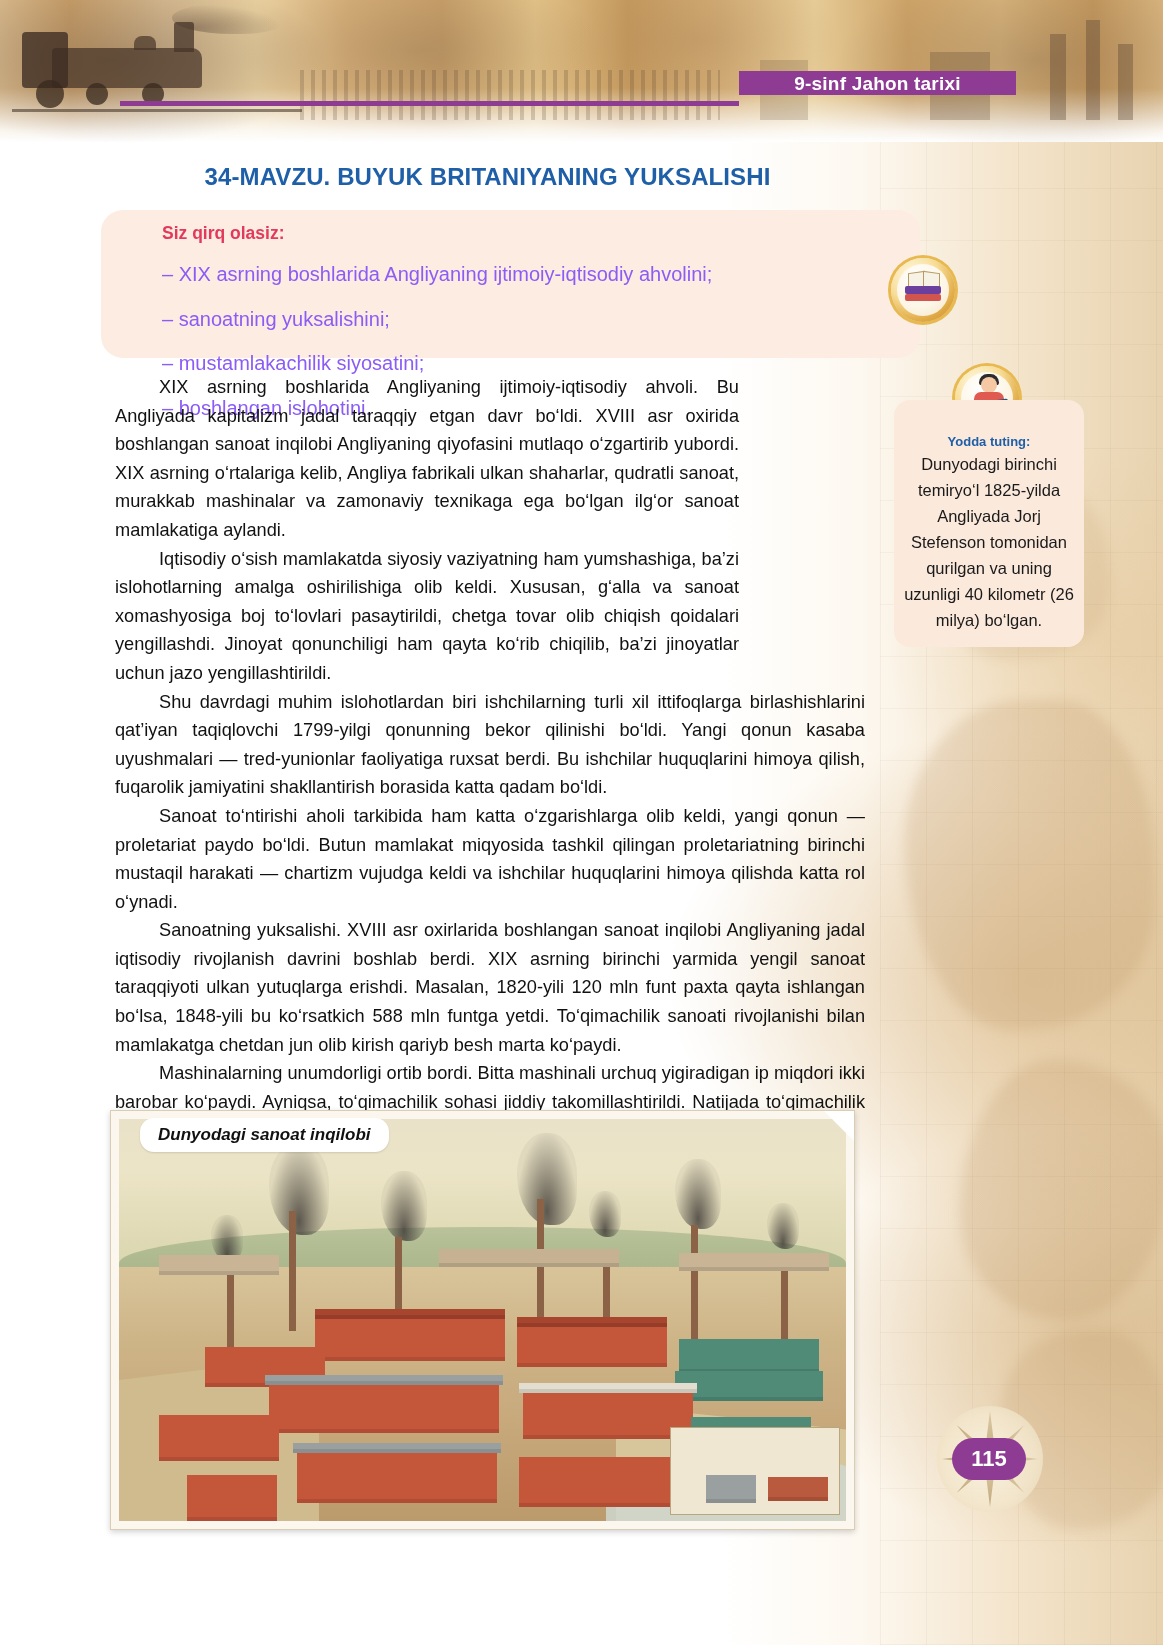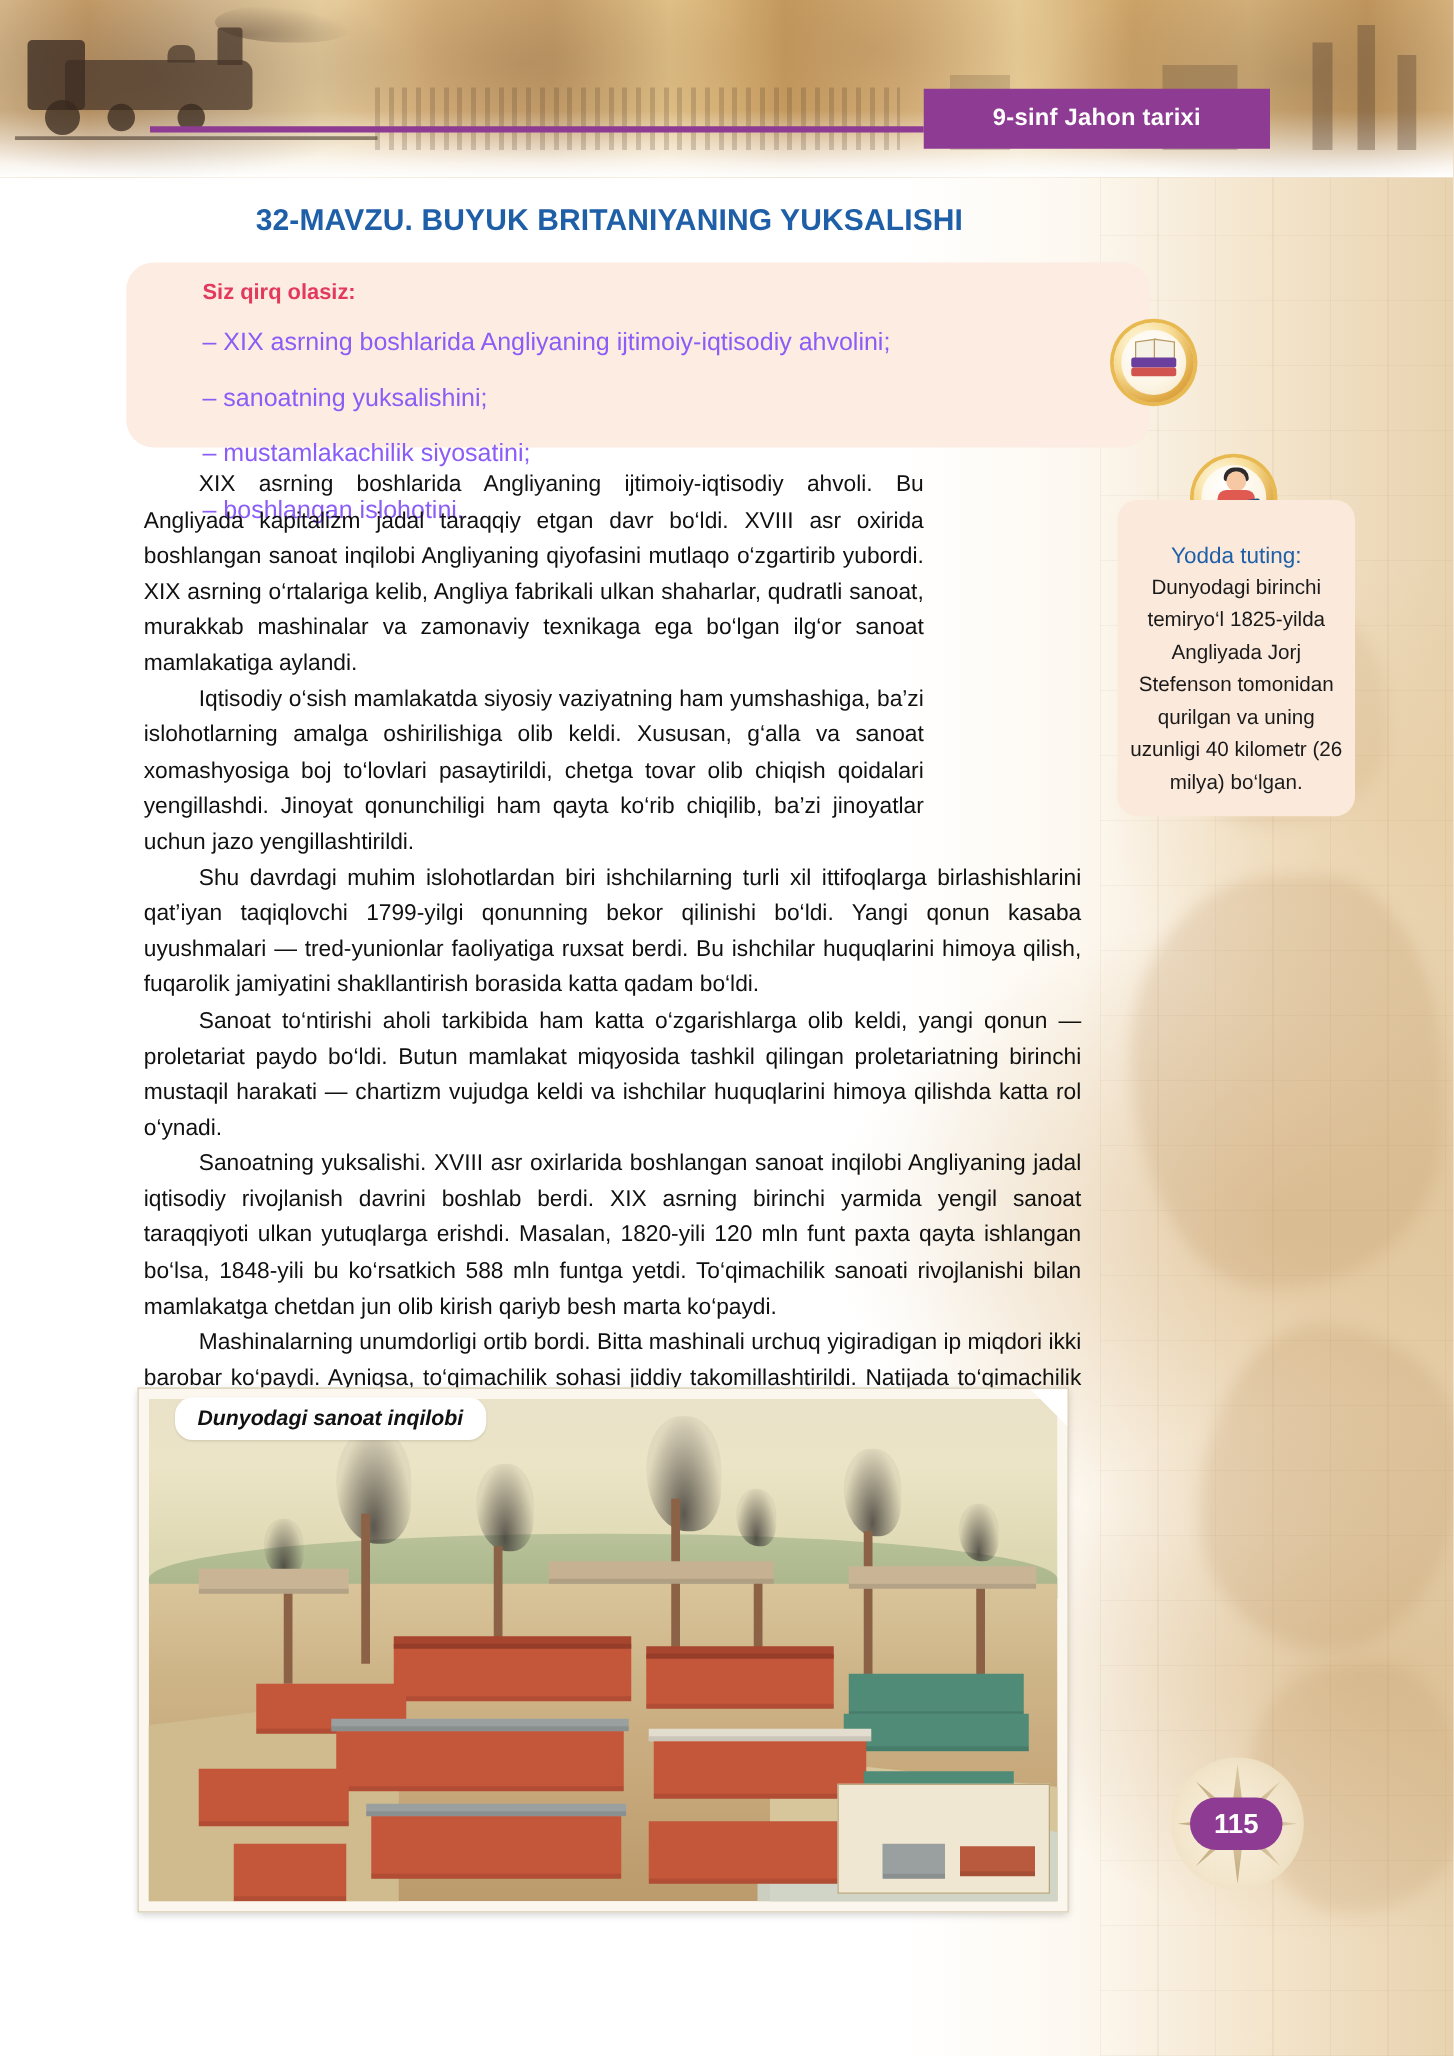--- a/index.html
+++ b/index.html
@@ -93,23 +93,23 @@
   .f3 { left: 1118px; top: 44px; width: 15px; height: 76px; }
   .f4 { left: 930px;  top: 52px; width: 60px; height: 68px; background: rgba(90,68,50,0.28); }
   .f5 { left: 760px;  top: 60px; width: 48px; height: 60px; background: rgba(100,76,55,0.22); }
   .crowd { position:absolute; left: 300px; top: 70px; width: 420px; height: 50px;
            background: repeating-linear-gradient(90deg, rgba(85,62,45,0.22) 0 4px, rgba(85,62,45,0) 4px 11px); }
 
   
   .grade-tab {
     position: absolute;
     left: 739px; top: 71px;
-    width: 277px; height: 48px;
+    width: 277px; height: 24px;
     background: #8e3c93;
-    display: flex; align-items: center; justify-content: center;
+    display: flex; align-items: flex-end; justify-content: center;
   }
   .grade-tab span {
     color: #ffffff;
     font-size: 19px;
     font-weight: bold;
     letter-spacing: 0.2px;
   }
   .grade-underline {
     position: absolute;
     left: 120px; top: 101px;
@@ -192,22 +192,22 @@
     left: 894px; top: 400px;
     width: 190px;
     background: #fbe9dc;
     border-radius: 16px;
     padding: 34px 10px 14px 10px;
     box-sizing: border-box;
     text-align: center;
   }
   .remember-title {
     color: #1e5fa8;
-    font-size: 18px;
-    font-weight: normal;
+    font-size: 13px;
+    font-weight: bold;
     margin-bottom: 2px;
   }
   .remember-text {
     font-size: 16.5px;
     color: #1a1a1a;
     line-height: 26px;
   }
 
   
   .body-col {
@@ -360,21 +360,21 @@
     <div class="fact f1"></div>
     <div class="fact f2"></div>
     <div class="fact f3"></div>
   </div>
 
   <div class="grade-underline"></div>
   <div class="grade-tab">
     <span>9-sinf Jahon tarixi</span>
   </div>
 
-  <div class="lesson-title">32-MAVZU. BUYUK BRITANIYANING YUKSALISHI</div>
+  <div class="lesson-title">34-MAVZU. BUYUK BRITANIYANING YUKSALISHI</div>
 
   <div class="know-box">
     <div class="know-title">Siz qirq olasiz:</div>
     <ul class="know-list">
       <li>– XIX asrning boshlarida Angliyaning ijtimoiy-iqtisodiy ahvolini;</li>
       <li>– sanoatning yuksalishini;</li>
       <li>– mustamlakachilik siyosatini;</li>
       <li>– boshlangan islohotini.</li>
     </ul>
   </div>

